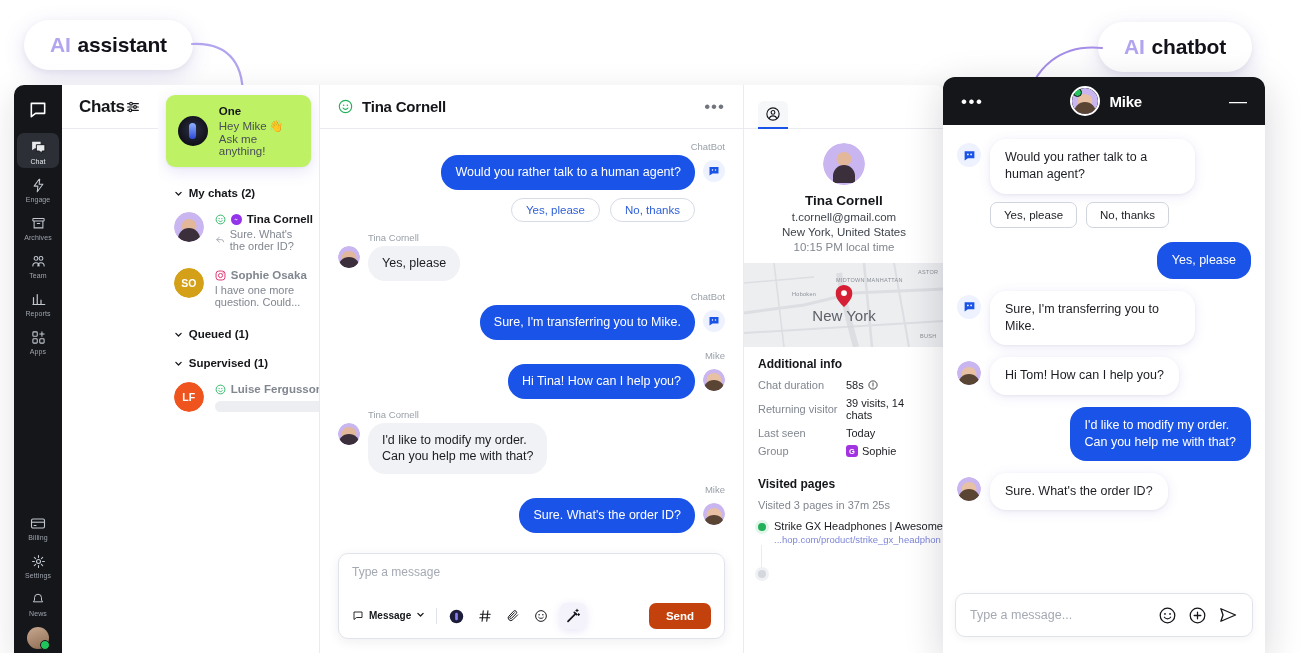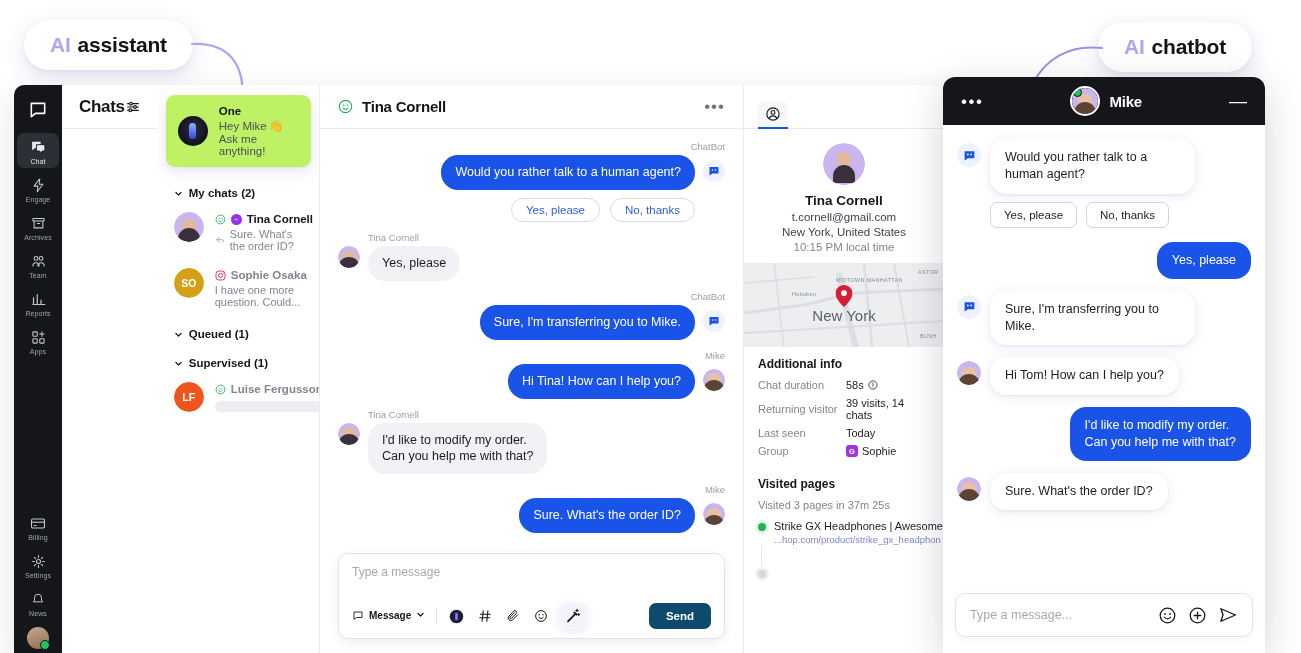--- a/index.html
+++ b/index.html
@@ -159,21 +159,21 @@
     box-shadow: 0 3px 12px rgba(30,30,60,.07); background: #fff;
     padding: 11px 13px 9px; height: 86px; display: flex; flex-direction: column;
   }
   .comp-ph { font-size: 12px; color: #a4a9b2; }
   .comp-bar { margin-top: auto; display: flex; align-items: center; gap: 11px; }
   .comp-mode { display: flex; align-items: flex-start; gap: 5px; font-size: 10px; font-weight: 700; color: #14161a; cursor: pointer; }
   .comp-div { width: 1px; height: 16px; background: #e0e3ea; }
   .comp-ico { cursor: pointer; display: flex; align-items: center; justify-content: center; width: 17px; height: 17px; color:#14161a; }
   .comp-ico.hl { background: #f4f3fb; border-radius: 6px; width: 26px; height: 26px; box-shadow: 0 2px 8px rgba(110,90,200,.16); }
   .send-btn {
-    margin-left: auto; background: #0c4a6e; color: #fff; border: none;
+    margin-left: auto; background: #c2410c; color: #fff; border: none;
     border-radius: 7px; padding: 7px 17px; font-size: 11.5px; font-weight: 700; cursor: pointer;
     font-family: inherit;
   }
 
   
   .details { width: 200px; flex: 0 0 200px; background: #fff; display: flex; flex-direction: column; }
   .det-tabs { height: 44px; display: flex; align-items: flex-end; padding: 0 14px; border-bottom: 1px solid #e9ebef; }
   .det-tab { padding: 5px 7px 5px; border-bottom: 2.5px solid #1a53e8; margin-bottom: -1px; background:#f6f7f9; border-radius:6px 6px 0 0; cursor: pointer; }
   .det-body { flex: 1; overflow: hidden; }
   .det-profile { padding: 14px 10px 10px; text-align: center; }

